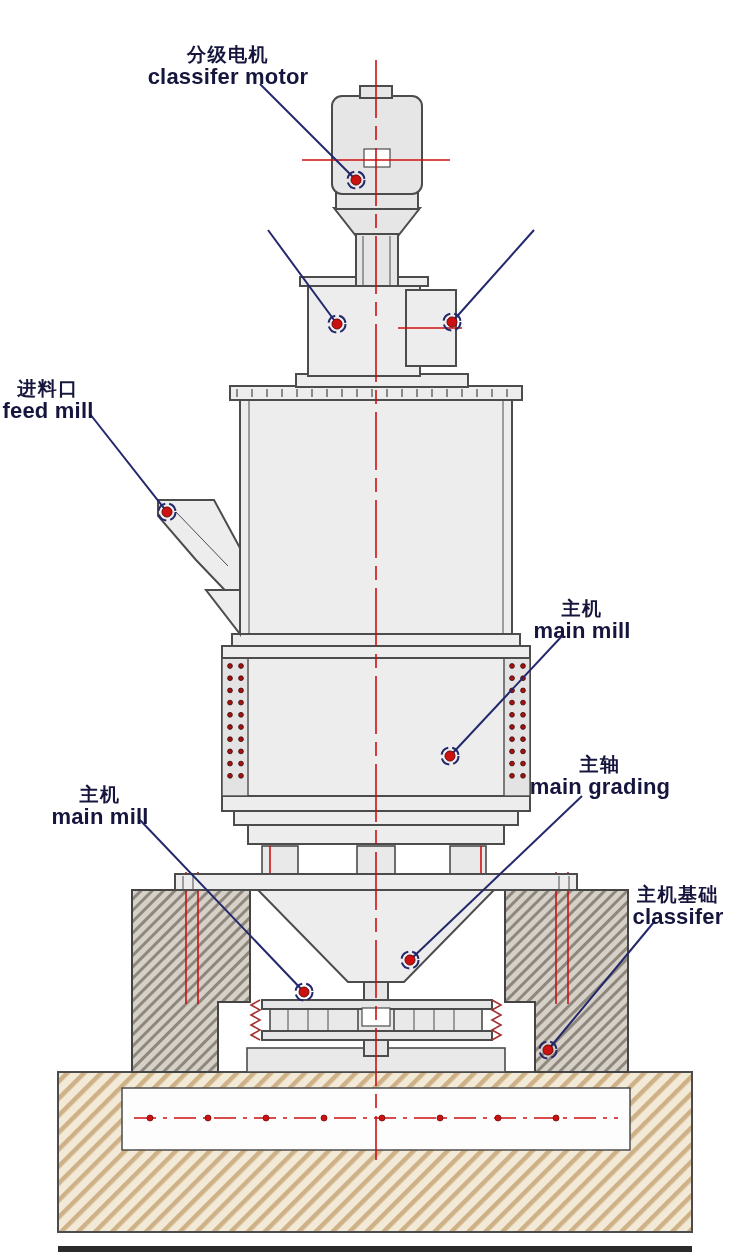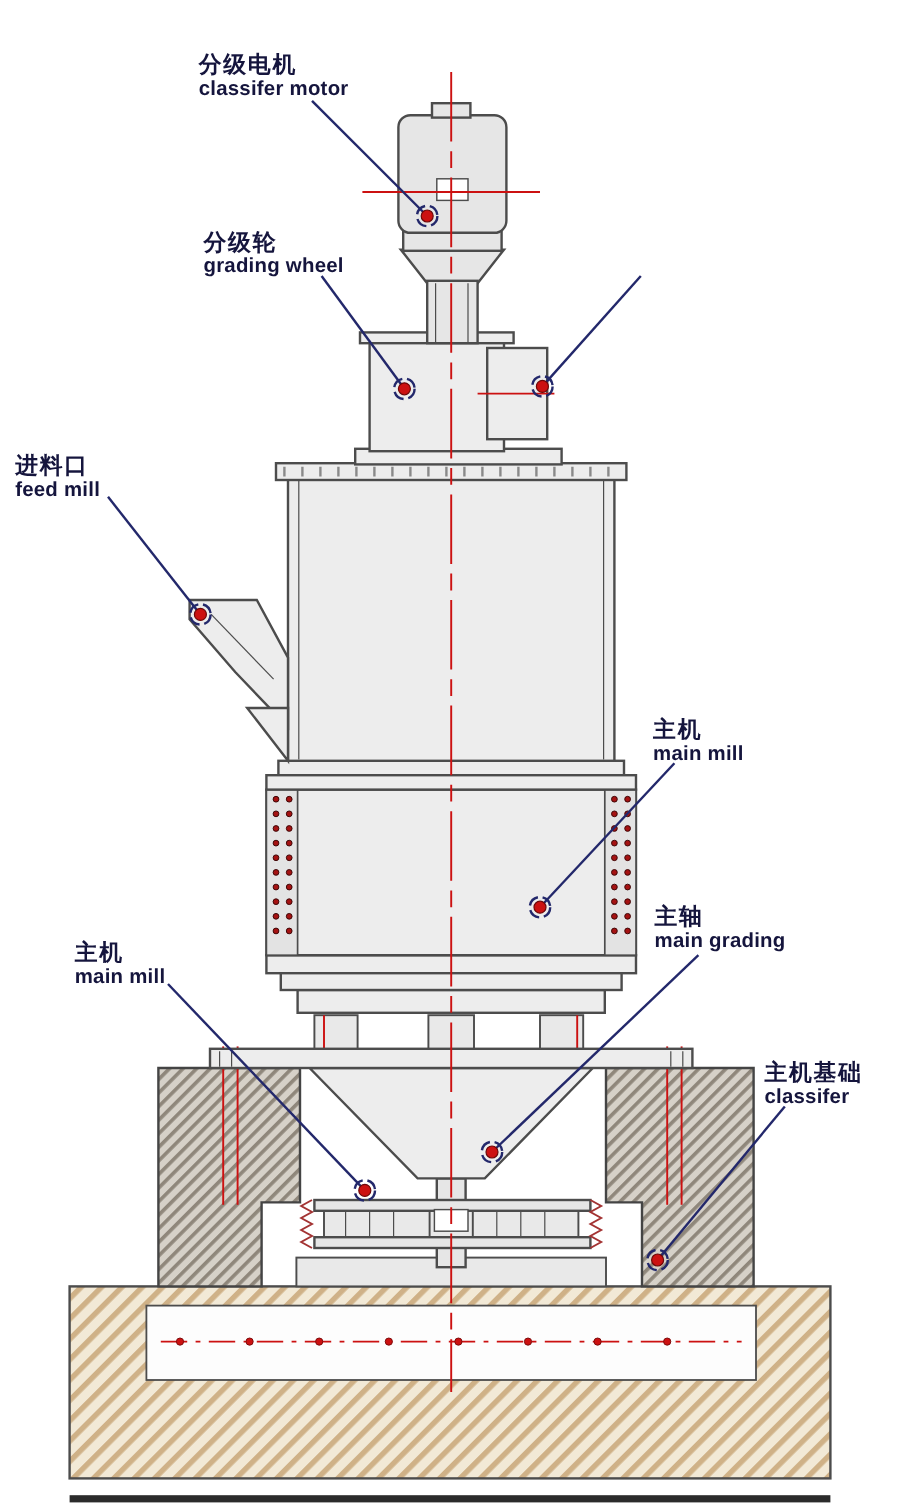--- a/index.html
+++ b/index.html
@@ -1,23 +1,23 @@
 <!DOCTYPE html>
 <html><head>
 <meta charset="utf-8">
 <style>
   *{margin:0;padding:0;box-sizing:border-box}
   html,body{width:750px;height:1260px;background:#ffffff;overflow:hidden;
     font-family:"Liberation Sans","DejaVu Sans",sans-serif}
   .stage{position:relative;width:750px;height:1260px;background:#fff}
   svg{position:absolute;left:0;top:0;display:block}
-  .label{position:absolute;transform:translateX(-50%);color:#15153d;
+  .label{position:absolute;transform:translateX(-50%);text-align:center;color:#15153d;
     font-weight:bold;white-space:nowrap;line-height:1.1;z-index:5}
   .label .zh{display:block;font-size:19px;font-family:"DejaVu Sans",sans-serif;letter-spacing:1.5px}
-  .label .en{display:block;font-size:17px;letter-spacing:.2px}
+  .label .en{display:block;font-size:22px;letter-spacing:.2px}
   
   .outline{fill:#ededed;stroke:#4c4c4c;stroke-width:2}
   .outline2{fill:#e6e6e6;stroke:#4c4c4c;stroke-width:2}
   .plate{fill:#e9e9e9;stroke:#4c4c4c;stroke-width:1.6}
   .detail{stroke:#4c4c4c;stroke-width:1;fill:none}
   .leader{stroke:#23286b;stroke-width:2;fill:none}
   .redline{stroke:#cc1111;stroke-width:1.6;fill:none}
   .ring{fill:none;stroke:#23286b;stroke-width:2;stroke-dasharray:10 4}
   .dot{fill:#cc1111;stroke:#6e0808;stroke-width:1}
   .bolt{fill:#a51212;stroke:#3a0505;stroke-width:.8}
@@ -233,24 +233,20 @@
           <circle class="ring" r="8.5"></circle>
           <circle class="dot" r="5"></circle>
         </g>
     </g>
   </svg>
 
   <div class="label" style="left:228px;top:44px">
     <span class="zh">分级电机</span>
     <span class="en">classifer motor</span>
   </div>
-  <div class="label" style="left:228px;top:192px">
-    <span class="zh">分级轮</span>
-    <span class="en">grading wheel</span>
-  </div>
   <div class="label" style="left:48px;top:378px">
     <span class="zh">进料口</span>
     <span class="en">feed mill</span>
   </div>
   <div class="label" style="left:582px;top:598px">
     <span class="zh">主机</span>
     <span class="en">main mill</span>
   </div>
   <div class="label" style="left:600px;top:754px">
     <span class="zh">主轴</span>

